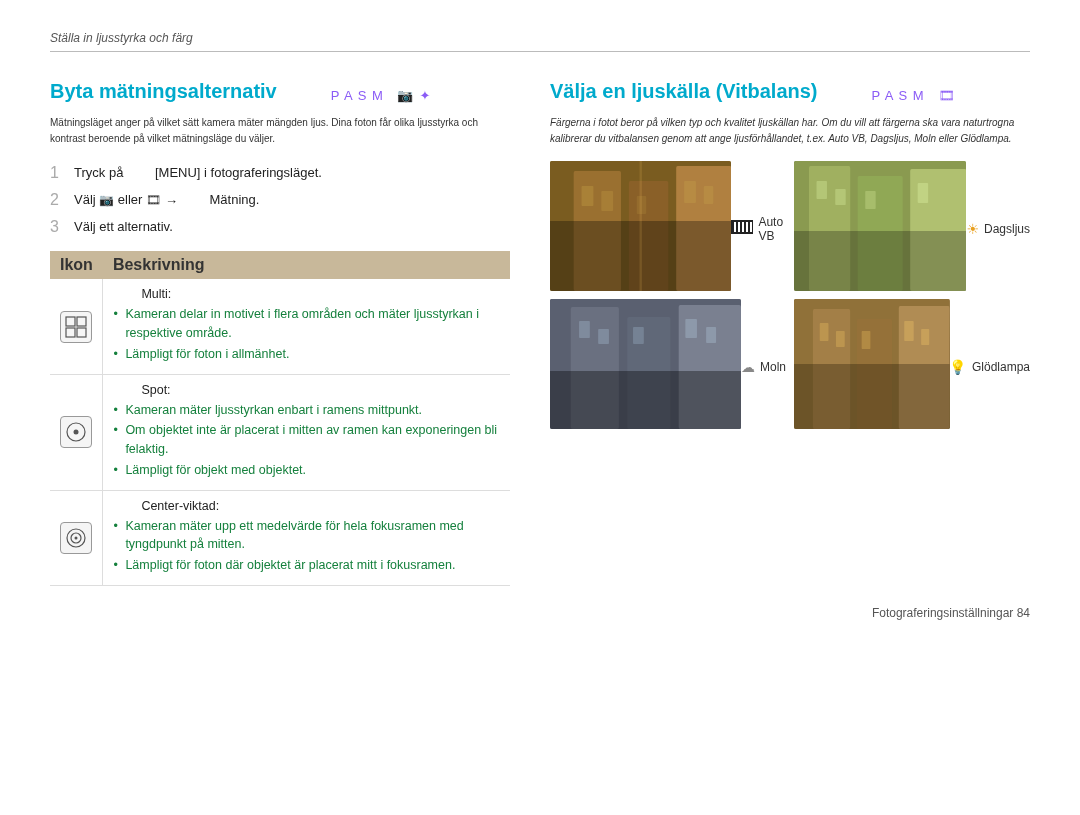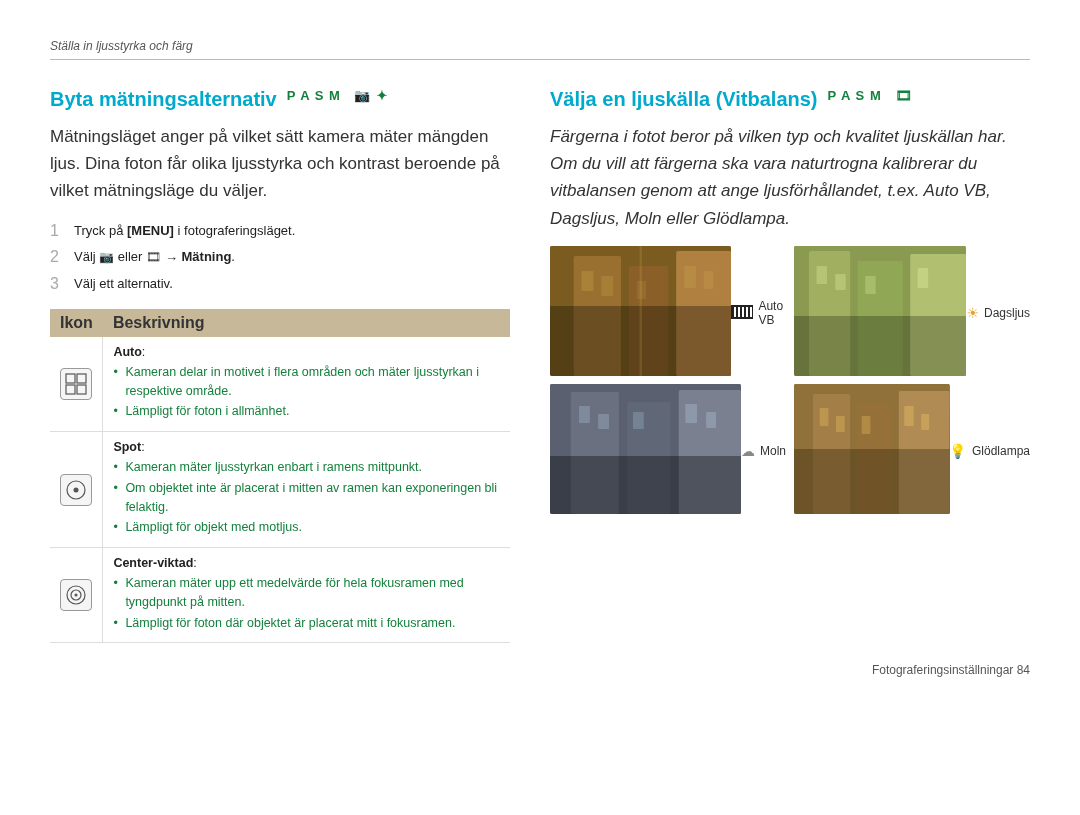--- a/index.html
+++ b/index.html
@@ -10,21 +10,21 @@
       font-family: 'Arial', sans-serif;
       font-size: 13px;
       color: #222;
       overflow: hidden;
       position: relative;
     }
 
     .page-wrapper {
       width: 1080px;
       height: 621px;
-      padding: 38px 50px 30px 50px;
+      padding: 30px 50px 30px 50px;
       display: flex;
       flex-direction: column;
     }
 
     .breadcrumb-bar {
       border-bottom: 1px solid #bbb;
       padding-bottom: 6px;
       margin-bottom: 28px;
     }
 
@@ -48,34 +48,35 @@
 
     .section-title {
       font-size: 20px;
       color: #00aacc;
       font-weight: bold;
       display: inline;
     }
 
     .section-title-row {
       display: flex;
-      align-items: flex-start;
+      align-items: flex-end;
       gap: 10px;
       margin-bottom: 12px;
     }
 
     .pasm-label {
       font-size: 13px;
-      font-weight: bold;
-      color: #15803d;
+      font-weight: normal;
+      color: #8b5cf6;
       letter-spacing: 1px;
+      margin-left: 44px;
     }
 
     .section-intro {
-      font-size: 17px;
+      font-size: 10px;
       color: #333;
       line-height: 1.6;
       margin-bottom: 16px;
     }
 
     .steps {
       margin-bottom: 14px;
     }
 
     .step {
@@ -234,21 +235,21 @@
 
     
     .page-footer {
       text-align: right;
       margin-top: 20px;
       font-size: 12px;
       color: #555;
     }
 
     
-    strong { font-weight: bold; }
+    strong { font-weight: normal; margin-left: 28px; }
 
     .sun-icon {
       display: inline-block;
       font-size: 14px;
       color: #e8a020;
     }
 
     .cloud-icon {
       display: inline-block;
       font-size: 14px;
@@ -325,21 +326,21 @@
               <div class="icon-box">
                 <svg width="22" height="22" viewBox="0 0 22 22" xmlns="http://www.w3.org/2000/svg">
                   <rect x="1" y="1" width="9" height="9" fill="none" stroke="#555" stroke-width="1.2"></rect>
                   <rect x="12" y="1" width="9" height="9" fill="none" stroke="#555" stroke-width="1.2"></rect>
                   <rect x="1" y="12" width="9" height="9" fill="none" stroke="#555" stroke-width="1.2"></rect>
                   <rect x="12" y="12" width="9" height="9" fill="none" stroke="#555" stroke-width="1.2"></rect>
                 </svg>
               </div>
             </td>
             <td class="desc-cell">
-              <strong>Auto</strong>:
+              <strong>Multi</strong>:
               <ul>
                 <li>Kameran delar in motivet i flera områden och mäter ljusstyrkan i respektive område.</li>
                 <li>Lämpligt för foton i allmänhet.</li>
               </ul>
             </td>
           </tr>
 
           <tr>
             <td class="icon-cell">
               <div class="icon-box">
@@ -347,21 +348,21 @@
                   <circle cx="11" cy="11" r="9" fill="none" stroke="#555" stroke-width="1.2"></circle>
                   <circle cx="11" cy="11" r="2.5" fill="#555"></circle>
                 </svg>
               </div>
             </td>
             <td class="desc-cell">
               <strong>Spot</strong>:
               <ul>
                 <li>Kameran mäter ljusstyrkan enbart i ramens mittpunkt.</li>
                 <li>Om objektet inte är placerat i mitten av ramen kan exponeringen bli felaktig.</li>
-                <li>Lämpligt för objekt med motljus.</li>
+                <li>Lämpligt för objekt med objektet.</li>
               </ul>
             </td>
           </tr>
 
           <tr>
             <td class="icon-cell">
               <div class="icon-box">
                 <svg width="22" height="22" viewBox="0 0 22 22" xmlns="http://www.w3.org/2000/svg">
                   <circle cx="11" cy="11" r="9" fill="none" stroke="#555" stroke-width="1.2"></circle>
                   <circle cx="11" cy="11" r="5" fill="none" stroke="#555" stroke-width="1.2"></circle>

